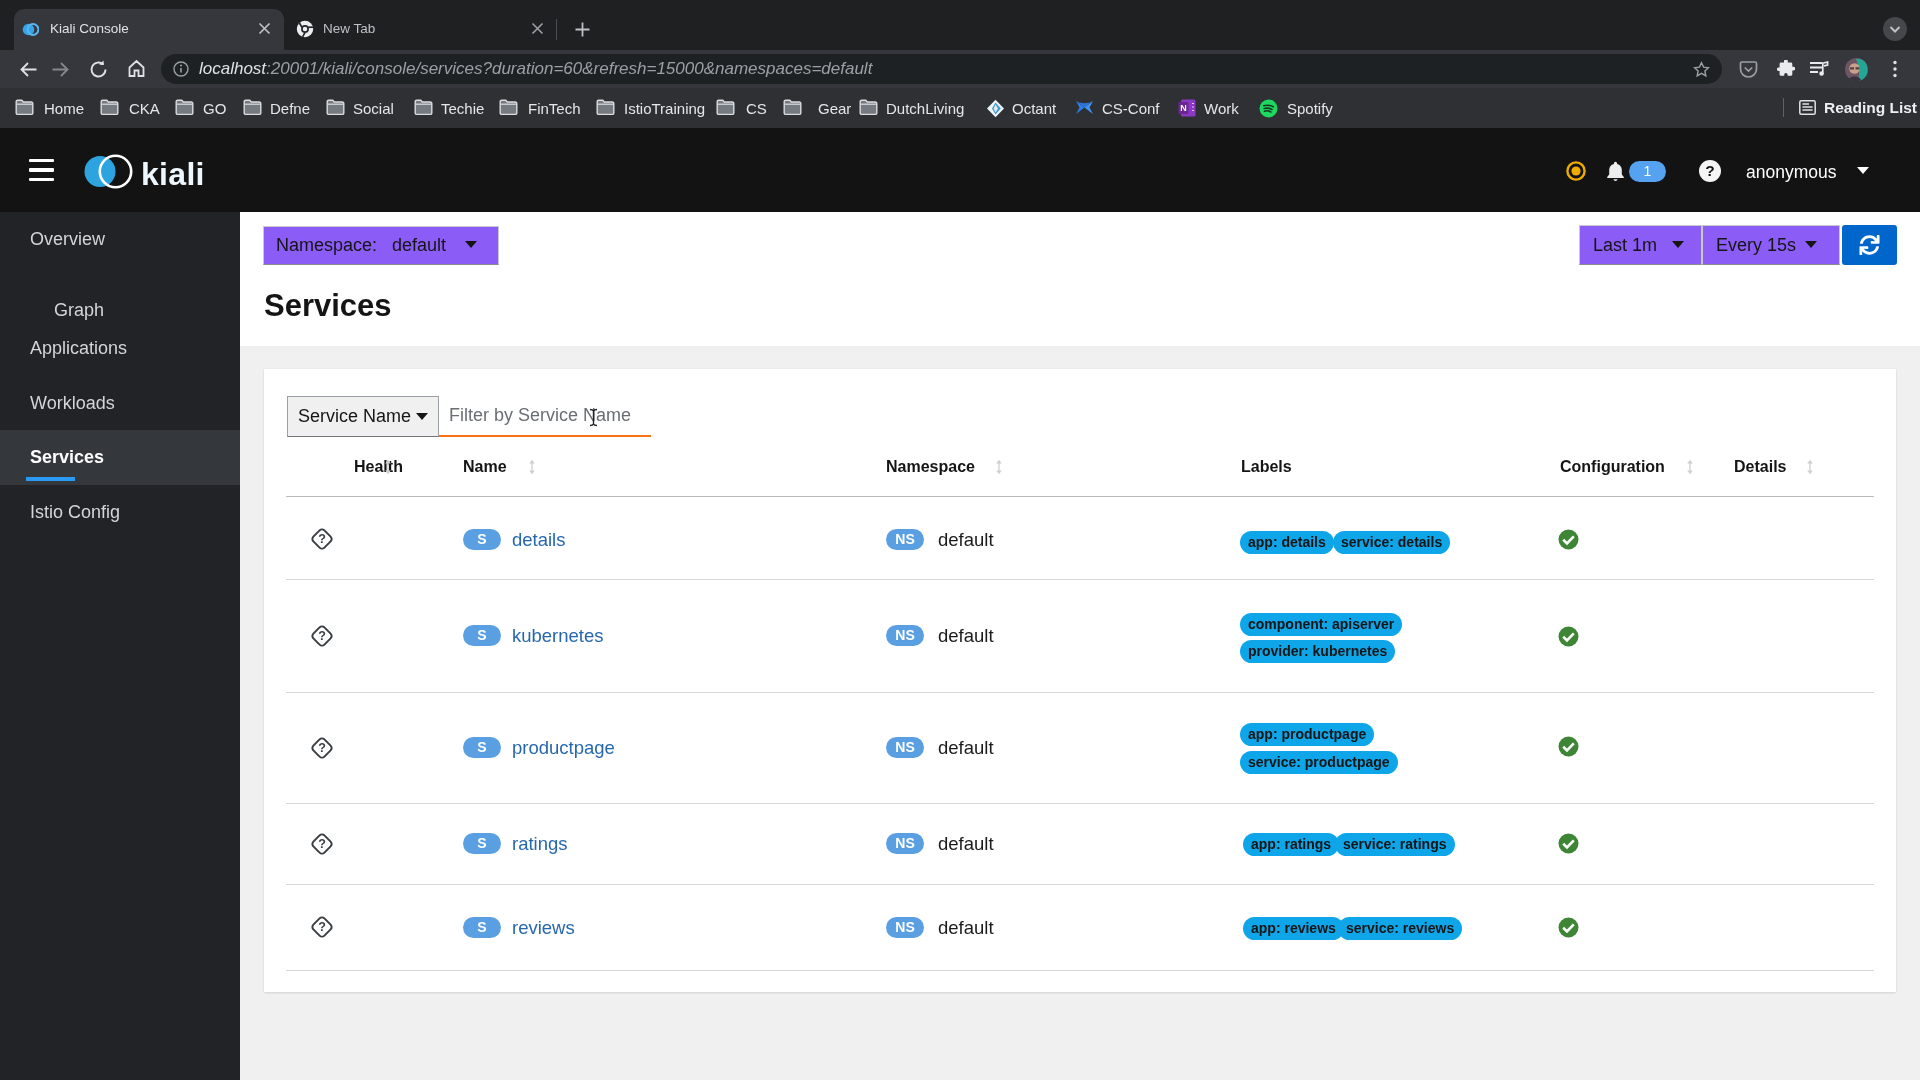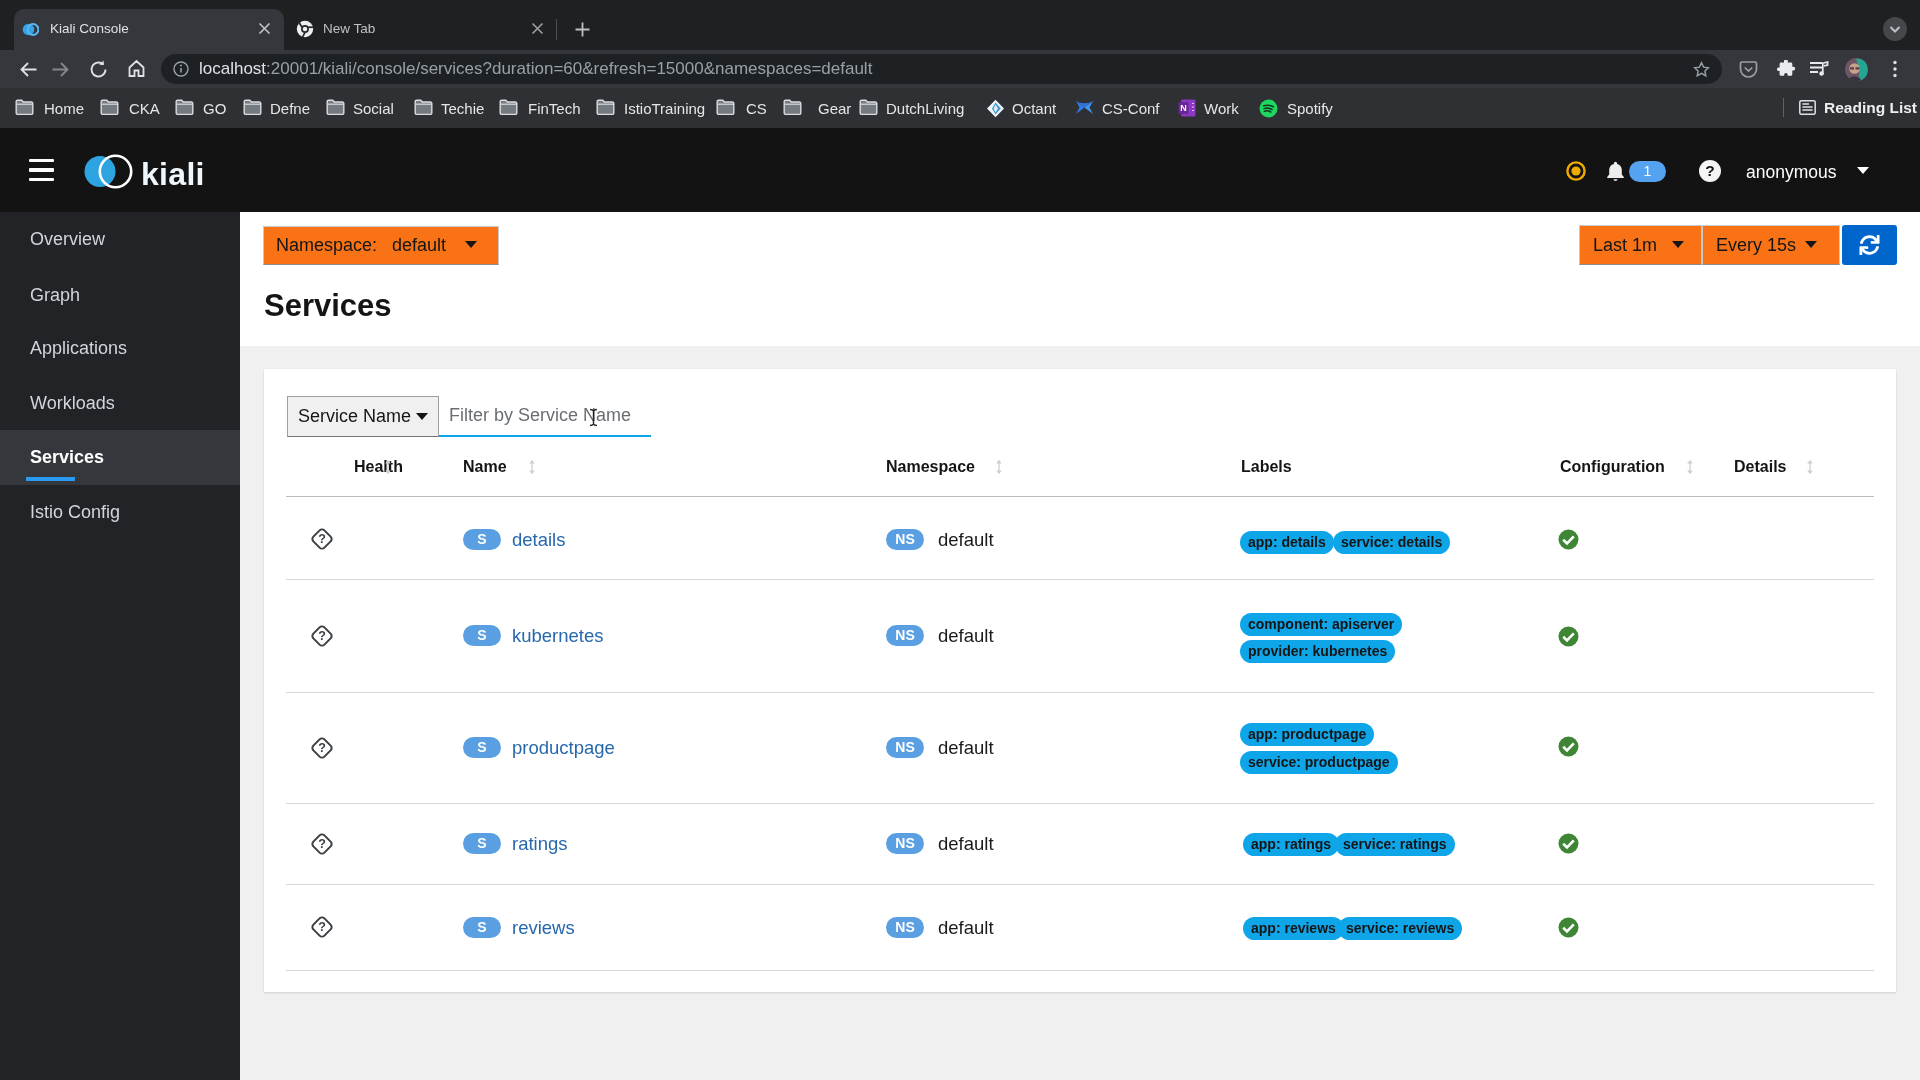--- a/index.html
+++ b/index.html
@@ -26,34 +26,34 @@
 
   
   #sidebar { left:0; top:212px; width:240px; height:868px; background:#212327; }
   .nav-item { position:absolute; left:0; width:240px; height:55px; color:#d2d5d9;
     font-size:18px; line-height:55px; padding-left:30px; }
   .nav-item.active { background:#34373c; color:#fff; font-weight:bold; }
   .nav-bar { position:absolute; left:26px; bottom:4px; width:49px; height:4px; background:#2b9af3; }
 
   
   #main-toolbar { left:240px; top:212px; width:1680px; height:134px; background:#ffffff; }
-  .selbox { position:absolute; background:#f97316; border:1px solid #c9cacc; border-bottom-color:#8a8d90;
+  .selbox { position:absolute; background:#8b5cf6; border:1px solid #c9cacc; border-bottom-color:#8a8d90;
     font-size:18px; color:#151515; }
   .caret { position:absolute; width:0; height:0; border-left:6.5px solid transparent;
     border-right:6.5px solid transparent; border-top:7.5px solid #151515; }
   #svc-title { left:264px; top:288px; font-size:31px; font-weight:bold; color:#151515; }
 
   
   #card { left:264px; top:369px; width:1632px; height:623px; background:#fff;
     box-shadow:0 1px 2px rgba(3,3,3,.12), 0 0 1px rgba(3,3,3,.06); }
   #filter-toggle { left:287px; top:396px; width:152px; height:41px; background:#f0f0f0;
     border:1px solid #9aa0a5; border-bottom-color:#72767b; font-size:18px; color:#151515;
     line-height:39px; padding-left:10px; }
   #filter-input { left:439px; top:396px; width:212px; height:41px; background:#fff;
-    border-bottom:2px solid #0ea5e9; font-size:18px; color:#6a6e73; line-height:39px; padding-left:10px; }
+    border-bottom:2px solid #f97316; font-size:18px; color:#6a6e73; line-height:39px; padding-left:10px; }
   .th { position:absolute; top:458px; font-size:16px; font-weight:bold; color:#151515; }
   .sort { position:absolute; top:459px; }
   .rowline { position:absolute; left:286px; width:1588px; height:1px; background:#d7d7d7; }
   .pill { position:absolute; width:38px; height:21px; border-radius:10.5px; background:#5b9fe3;
     color:#fff; font-size:14px; font-weight:bold; text-align:center; line-height:21px; }
   .svcname { position:absolute; font-size:18.5px; color:#2768ad; }
   .nstext { position:absolute; font-size:18.5px; color:#1b1b1b; }
   .chip { position:absolute; height:23px; background:#0ea5e9; border-radius:12px;
     font-size:14px; font-weight:bold; color:#151515; line-height:23px; padding:0 8px; white-space:nowrap; }
 </style>
@@ -109,21 +109,21 @@
   </svg>
   <svg class="abs" style="left:126px; top:58px;" width="21" height="21" viewBox="0 0 21 21">
     <path d="M3.5 9.5 L10.5 3 L17.5 9.5 V18 H12.5 V12.5 H8.5 V18 H3.5 Z" fill="none" stroke="#dee1e6" stroke-width="1.8"></path>
   </svg>
   <div class="abs" id="omnibox"></div>
   <svg class="abs" style="left:173px; top:61px;" width="16" height="16" viewBox="0 0 16 16">
     <circle cx="8" cy="8" r="7" fill="none" stroke="#9aa0a6" stroke-width="1.4"></circle>
     <path d="M8 7 V11.5" stroke="#9aa0a6" stroke-width="1.6"></path>
     <circle cx="8" cy="4.6" r="1" fill="#9aa0a6"></circle>
   </svg>
-  <div class="abs" style="left:199px; top:59px; font-size:17px; color:#dee1e6;">localhost<span style="color:#9aa0a6;">:20001/kiali/console/services?duration=60&amp;refresh=15000&amp;namespaces=default</span></div>
+  <div class="abs" style="left:199px; top:59px; font-size:17px; color:#dee1e6;font-style:italic;">localhost<span style="color:#9aa0a6;">:20001/kiali/console/services?duration=60&amp;refresh=15000&amp;namespaces=default</span></div>
   <svg class="abs" style="left:1693px; top:61px;" width="17" height="17" viewBox="0 0 17 17">
     <path d="M8.5 1.7 L10.6 6.1 L15.4 6.7 L11.9 10 L12.8 14.8 L8.5 12.4 L4.2 14.8 L5.1 10 L1.6 6.7 L6.4 6.1 Z" fill="none" stroke="#9aa0a6" stroke-width="1.4"></path>
   </svg>
 
   <svg class="abs" style="left:1739px; top:61px;" width="19" height="17" viewBox="0 0 19 17">
     <path d="M1.5 2.5 a1.5 1.5 0 0 1 1.5-1.5 H16 a1.5 1.5 0 0 1 1.5 1.5 V8 a8 8 0 0 1-16 0 Z" fill="none" stroke="#9aa0a6" stroke-width="1.7"></path>
     <path d="M5.8 6.5 L9.5 10 L13.2 6.5" fill="none" stroke="#9aa0a6" stroke-width="1.7"></path>
   </svg>
 
   <svg class="abs" style="left:1777px; top:60px;" width="18" height="18" viewBox="0 0 18 18">
@@ -186,21 +186,21 @@
   <div class="abs" style="left:1629px; top:161px; width:37px; height:21px; border-radius:10.5px; background:#55a2f0; color:#fff; font-size:14px; text-align:center; line-height:21px;">1</div>
   <svg class="abs" style="left:1698px; top:159px;" width="24" height="24" viewBox="0 0 24 24">
     <circle cx="12" cy="12" r="11" fill="#f5f5f5"></circle>
     <text x="12" y="17.2" font-size="15.5" font-weight="bold" fill="#131314" text-anchor="middle" font-family="Liberation Sans, sans-serif">?</text>
   </svg>
   <div class="abs" style="left:1746px; top:162px; font-size:17.5px; color:#fff;">anonymous</div>
   <div class="abs caret" style="left:1857px; top:167px; border-top-color:#fff;"></div>
 
   <div class="abs" id="sidebar"></div>
   <div class="nav-item" style="top:212px;">Overview</div>
-  <div class="nav-item" style="top:268px;">Graph</div>
+  <div class="nav-item" style="top:283px;margin-left:24px;">Graph</div>
   <div class="nav-item" style="top:321.2px;">Applications</div>
   <div class="nav-item" style="top:375.8px;">Workloads</div>
   <div class="nav-item active" style="top:430.4px;">Services<div class="nav-bar"></div></div>
   <div class="nav-item" style="top:485px;">Istio Config</div>
 
   <div class="abs" id="main-toolbar"></div>
   <div class="selbox" style="left:263px; top:226px; width:236px; height:39px; line-height:37px;">
     <span style="margin-left:12px;">Namespace:&nbsp;&nbsp; default</span>
   </div>
   <div class="abs caret" style="left:465px; top:241px;"></div>

